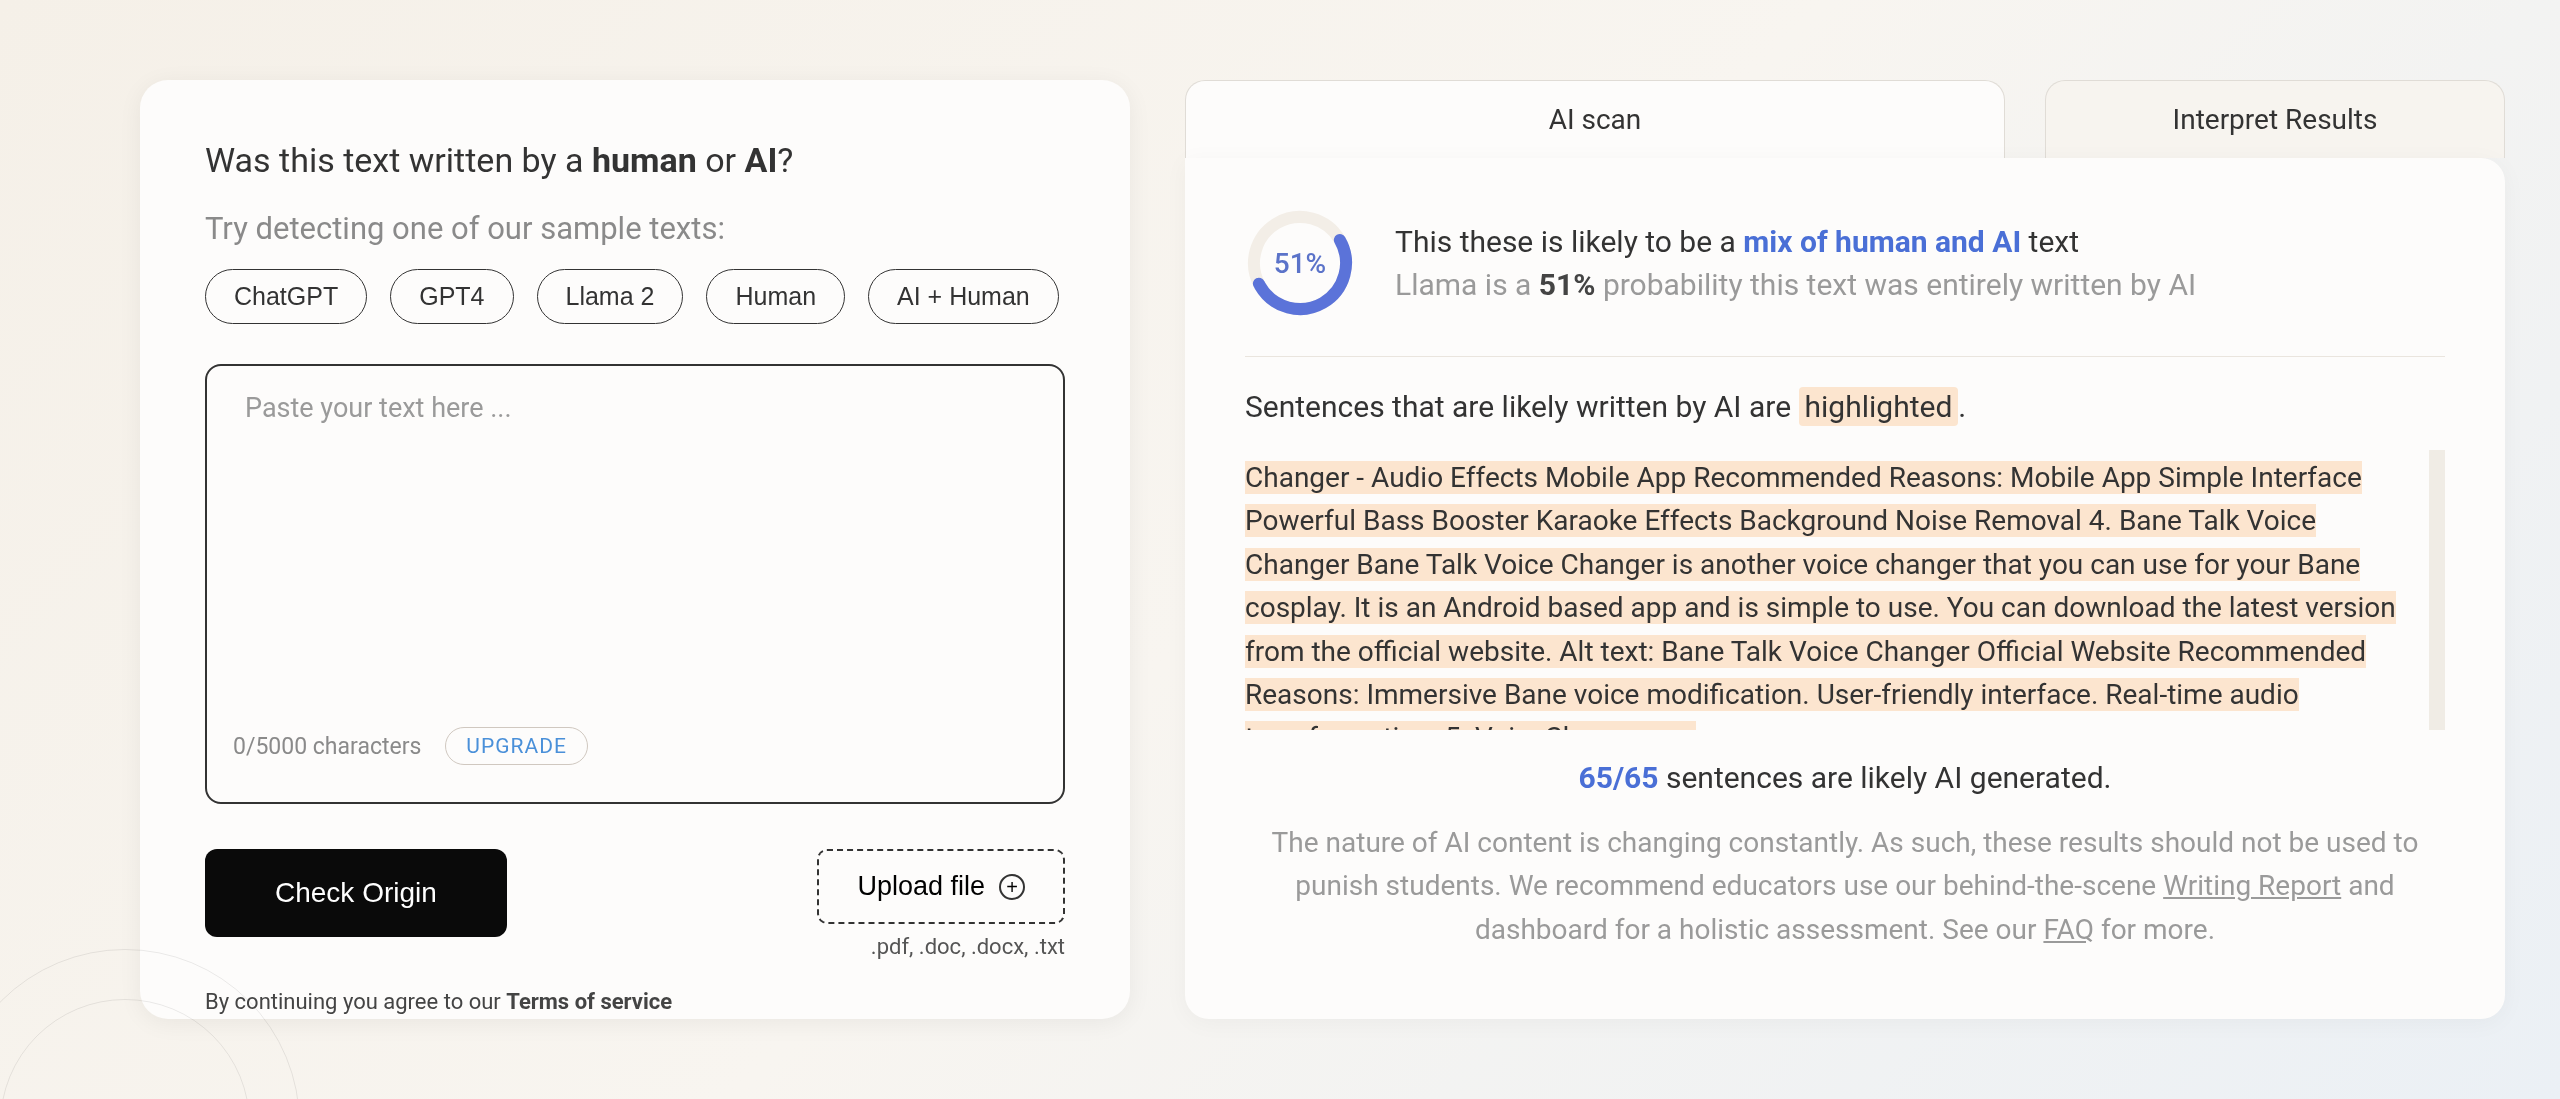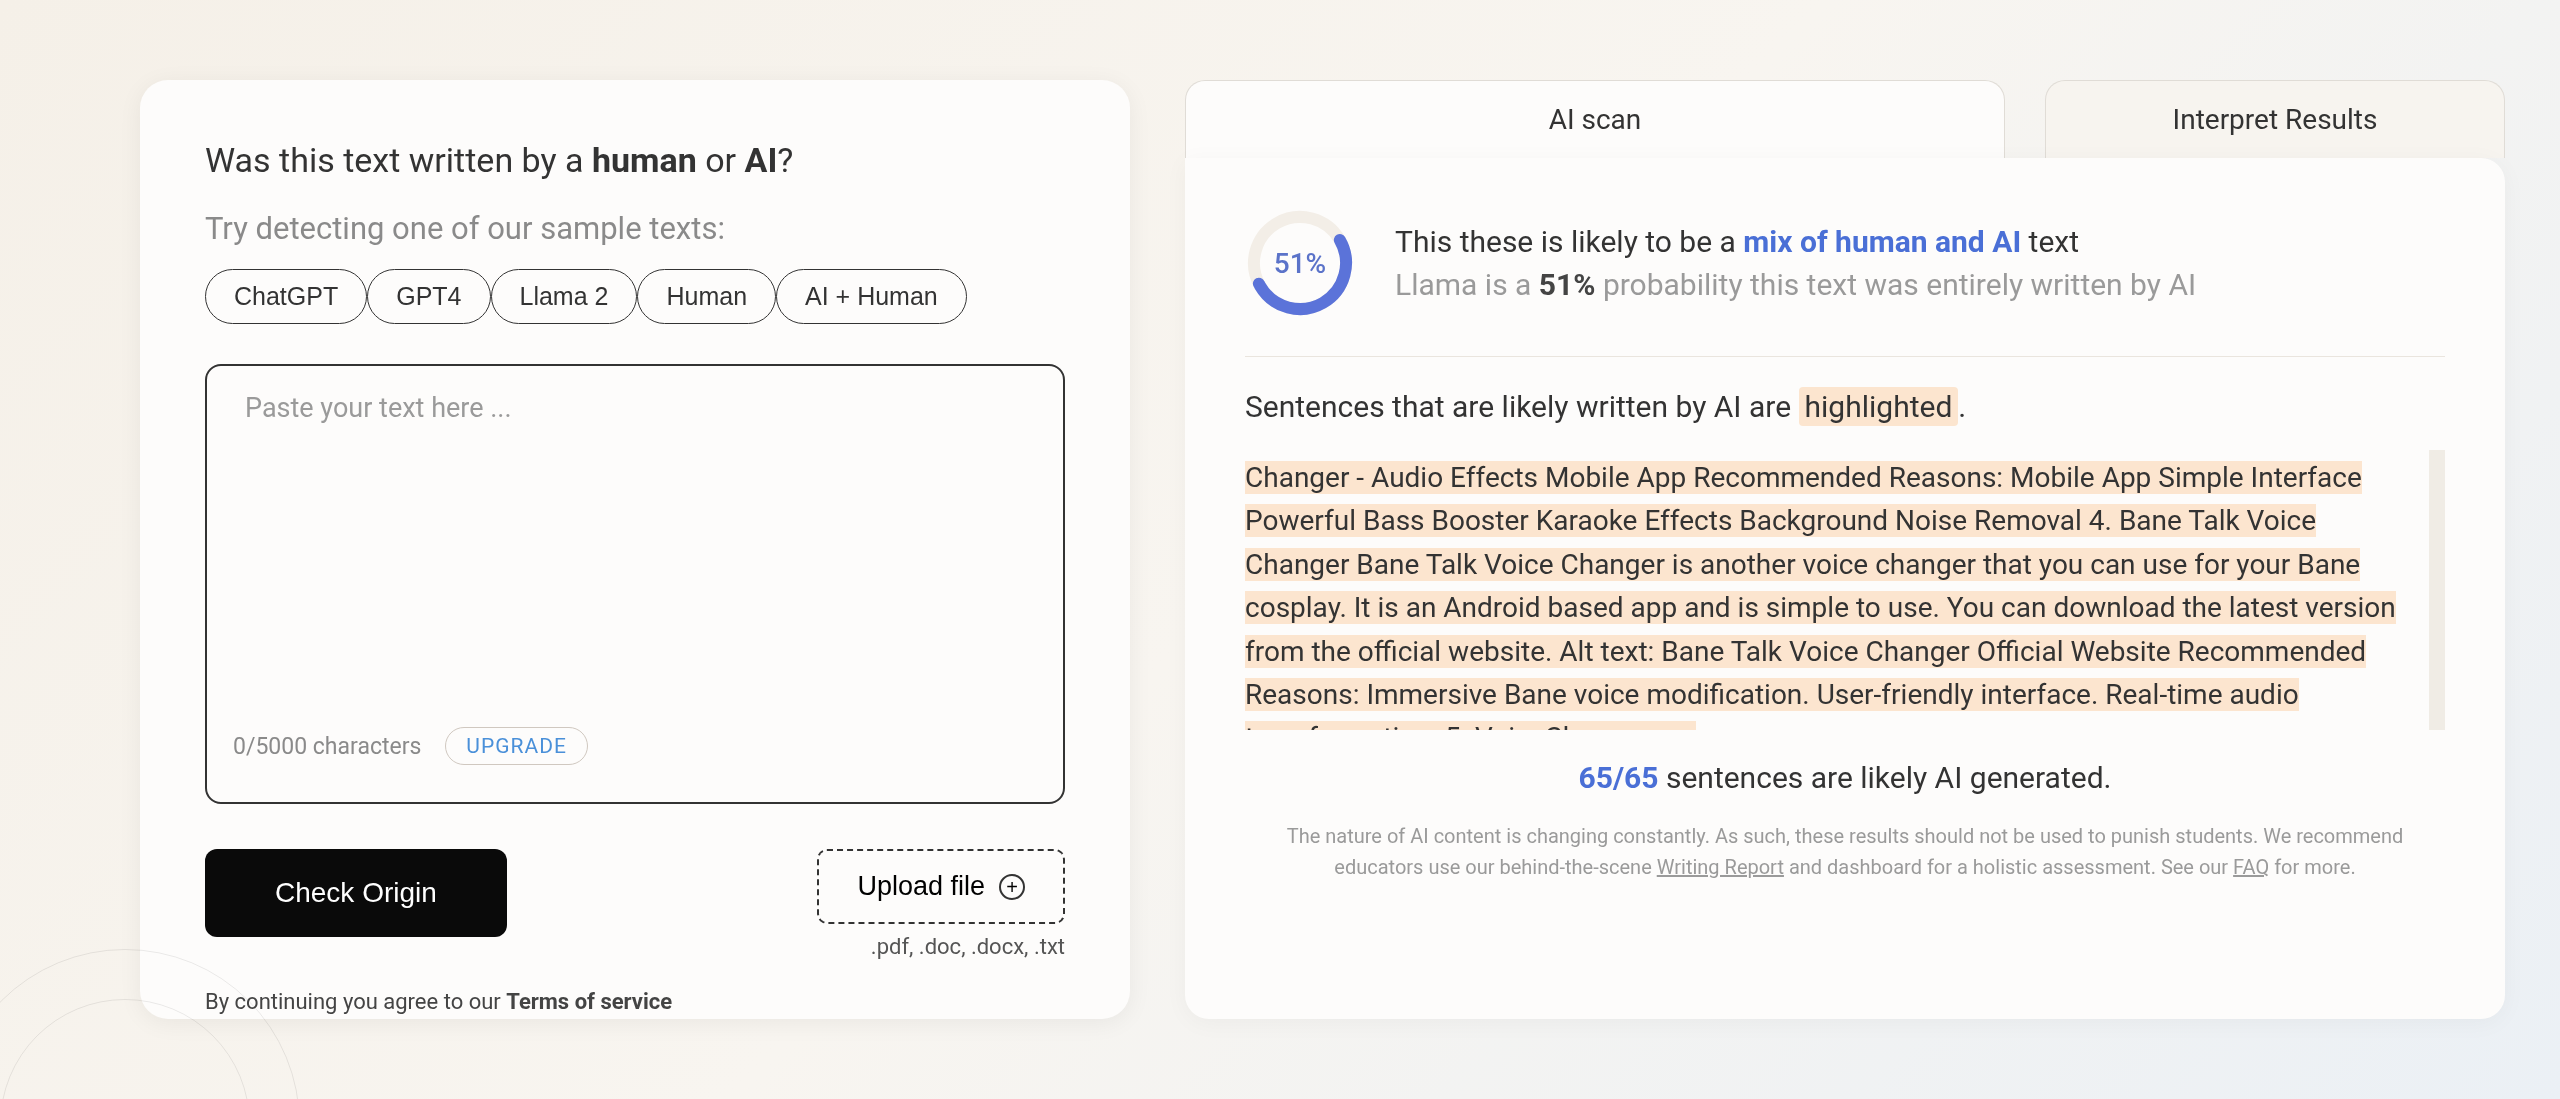--- a/index.html
+++ b/index.html
@@ -41,21 +41,21 @@
   }
   .heading b { font-weight: 700; }
   .subheading {
     font-size: 31px;
     color: #8a8a8a;
     margin-bottom: 22px;
     margin-top: 30px;
   }
   .chips {
     display: flex;
-    gap: 0;
+    gap: 23px;
     margin-bottom: 40px;
   }
   .chip {
     border: 1.5px solid #333;
     border-radius: 999px;
     padding: 12px 28px;
     font-size: 25px;
     color: #333;
     background: transparent;
     cursor: pointer;
@@ -237,21 +237,21 @@
   .summary-row {
     text-align: center;
     font-size: 30px;
     color: #333;
     margin-bottom: 26px;
   }
   .summary-count { color: #4a6fd6; font-weight: 700; }
 
   .disclaimer {
     text-align: center;
-    font-size: 20px;
+    font-size: 28px;
     color: #9a9a9a;
     line-height: 1.55;
     padding: 0 20px;
   }
   .disclaimer .link { text-decoration: underline; cursor: pointer; }
 
 </style>
 </head>
 <body>
 

